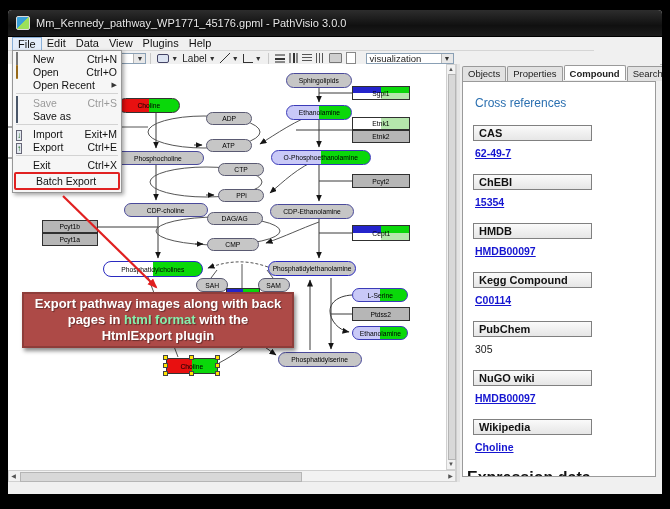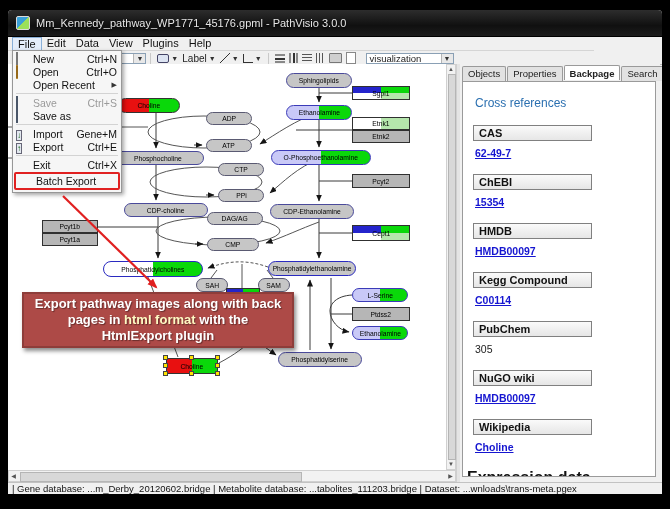--- a/index.html
+++ b/index.html
@@ -322,38 +322,38 @@
         <div class="handle" style="left: 181px; top: 291px;"></div>
         <div class="handle" style="left: 207px; top: 291px;"></div>
         <div class="handle" style="left: 155px; top: 299px;"></div>
         <div class="handle" style="left: 207px; top: 299px;"></div>
         <div class="handle" style="left: 155px; top: 307px;"></div>
         <div class="handle" style="left: 181px; top: 307px;"></div>
         <div class="handle" style="left: 207px; top: 307px;"></div>
       </div>
     <div class="annotation" style="background: rgb(173, 74, 71);">
         <div class="aline"><span>Export pathway images along with back</span></div>
-        <div class="aline"><span>pages in </span><span class="hl" style="color: #fef9c3;">html format</span><span> with the</span></div>
+        <div class="aline"><span>pages in </span><span class="hl" style="color: #86efac;">html format</span><span> with the</span></div>
         <div class="aline"><span>HtmlExport plugin</span></div>
       </div>
   </div>
 
   <div class="vscroll">
     <div class="sb-arrow" style="top:0;">▲</div>
     <div class="vthumb"></div>
     <div class="sb-arrow" style="bottom:0;">▼</div>
   </div>
 
   <div class="splitter"></div>
 
   <div class="sidepanel">
     <div class="tabs">
         <div class="tab">Objects</div>
         <div class="tab">Properties</div>
-        <div class="tab active">Backpage</div>
+        <div class="tab active">Compound</div>
         <div class="tab">Search</div>
       </div>
     <div class="panel-body">
       <div class="xref-head">Cross references</div>
       <div id="xref-list">
           <div class="section">
             <div class="sec-title">CAS</div>
             <div class="sec-value"><a href="#">62-49-7</a></div>
           </div>
           <div class="section">
@@ -384,23 +384,20 @@
       <div class="panel-footer">Expression data</div>
     </div>
   </div>
 
   <div class="hscroll">
     <div class="h-arrow" style="left:0;">◀</div>
     <div class="hthumb"></div>
     <div class="h-arrow" style="right:0;">▶</div>
   </div>
 
-  <div class="statusbar">
-    <span>| Gene database: ...m_Derby_20120602.bridge | Metabolite database: ...tabolites_111203.bridge | Dataset: ...wnloads\trans-meta.pgex</span>
-  </div>
 
   <div class="filemenu">
       <div class="fm-item">
         <span class="fm-ico"><span class="ic-new"></span></span>
         <span class="fm-label">New</span>
         <span class="fm-short">Ctrl+N</span>
       </div>
       <div class="fm-item">
         <span class="fm-ico"><span class="ic-open"></span></span>
         <span class="fm-label">Open</span>
@@ -418,21 +415,21 @@
         <span class="fm-short">Ctrl+S</span>
       </div>
       <div class="fm-item">
         <span class="fm-ico"><span class="ic-save"></span></span>
         <span class="fm-label">Save as</span>
       </div>
       <div class="fm-sep"></div>
       <div class="fm-item">
         <span class="fm-ico"><span class="ic-port">↓</span></span>
         <span class="fm-label">Import</span>
-        <span class="fm-short">Gene+M</span>
+        <span class="fm-short">Exit+M</span>
       </div>
       <div class="fm-item">
         <span class="fm-ico"><span class="ic-port">↑</span></span>
         <span class="fm-label">Export</span>
         <span class="fm-short">Ctrl+E</span>
       </div>
       <div class="fm-sep"></div>
       <div class="fm-item">
         <span class="fm-ico"></span>
         <span class="fm-label">Exit</span>

